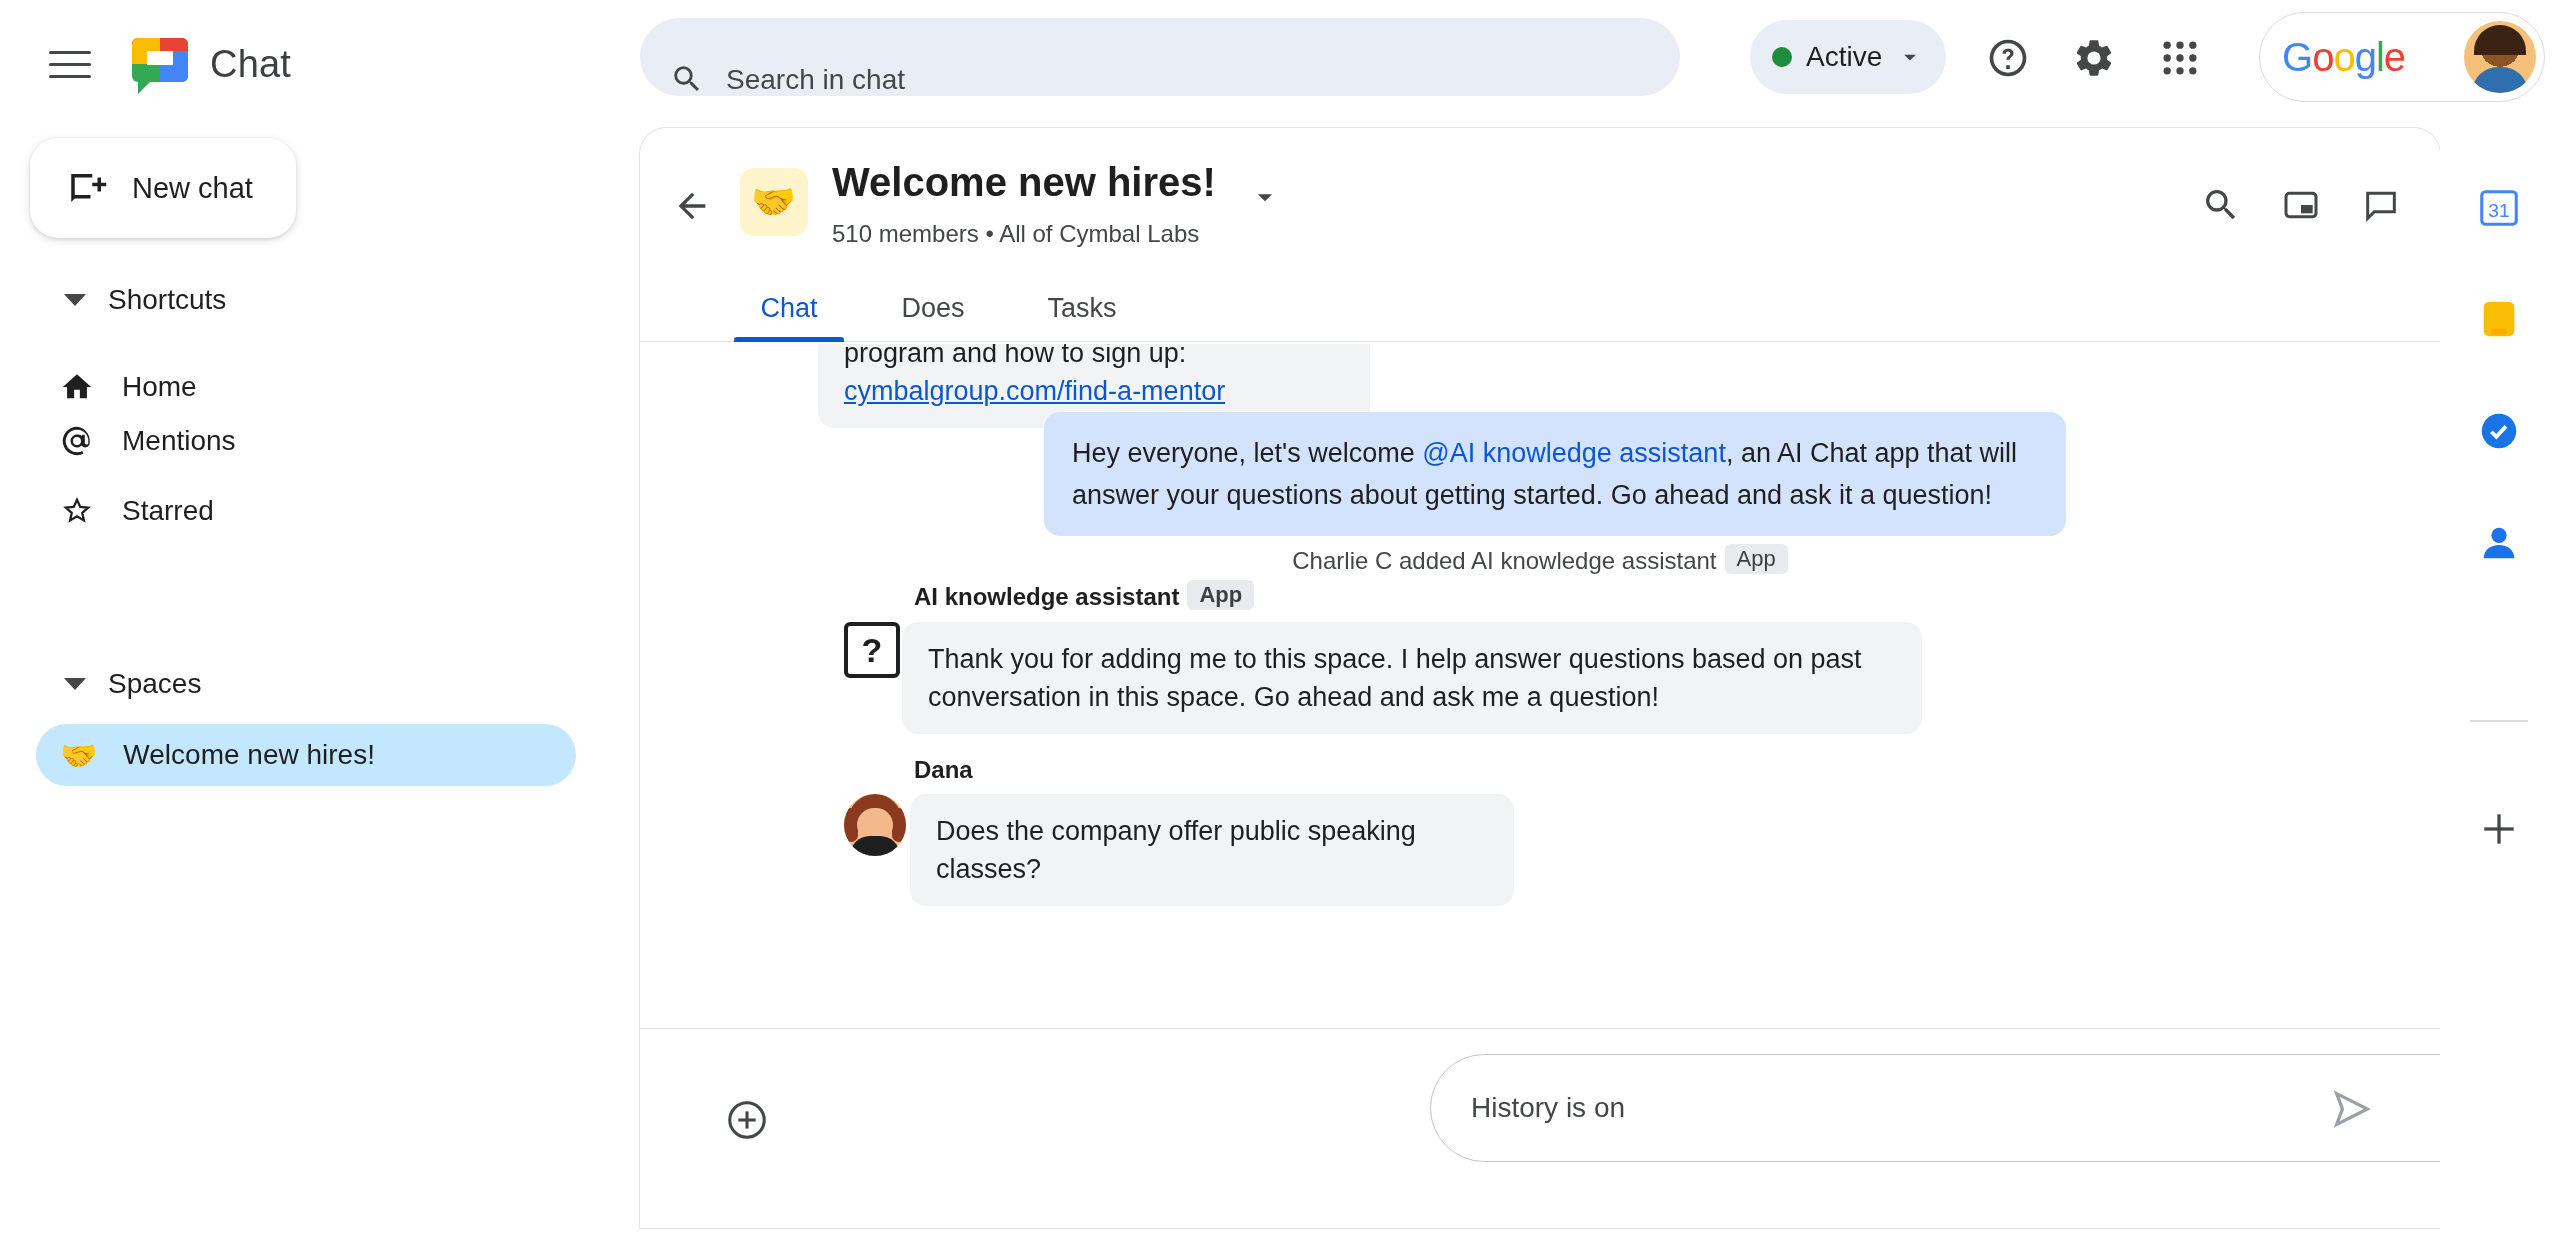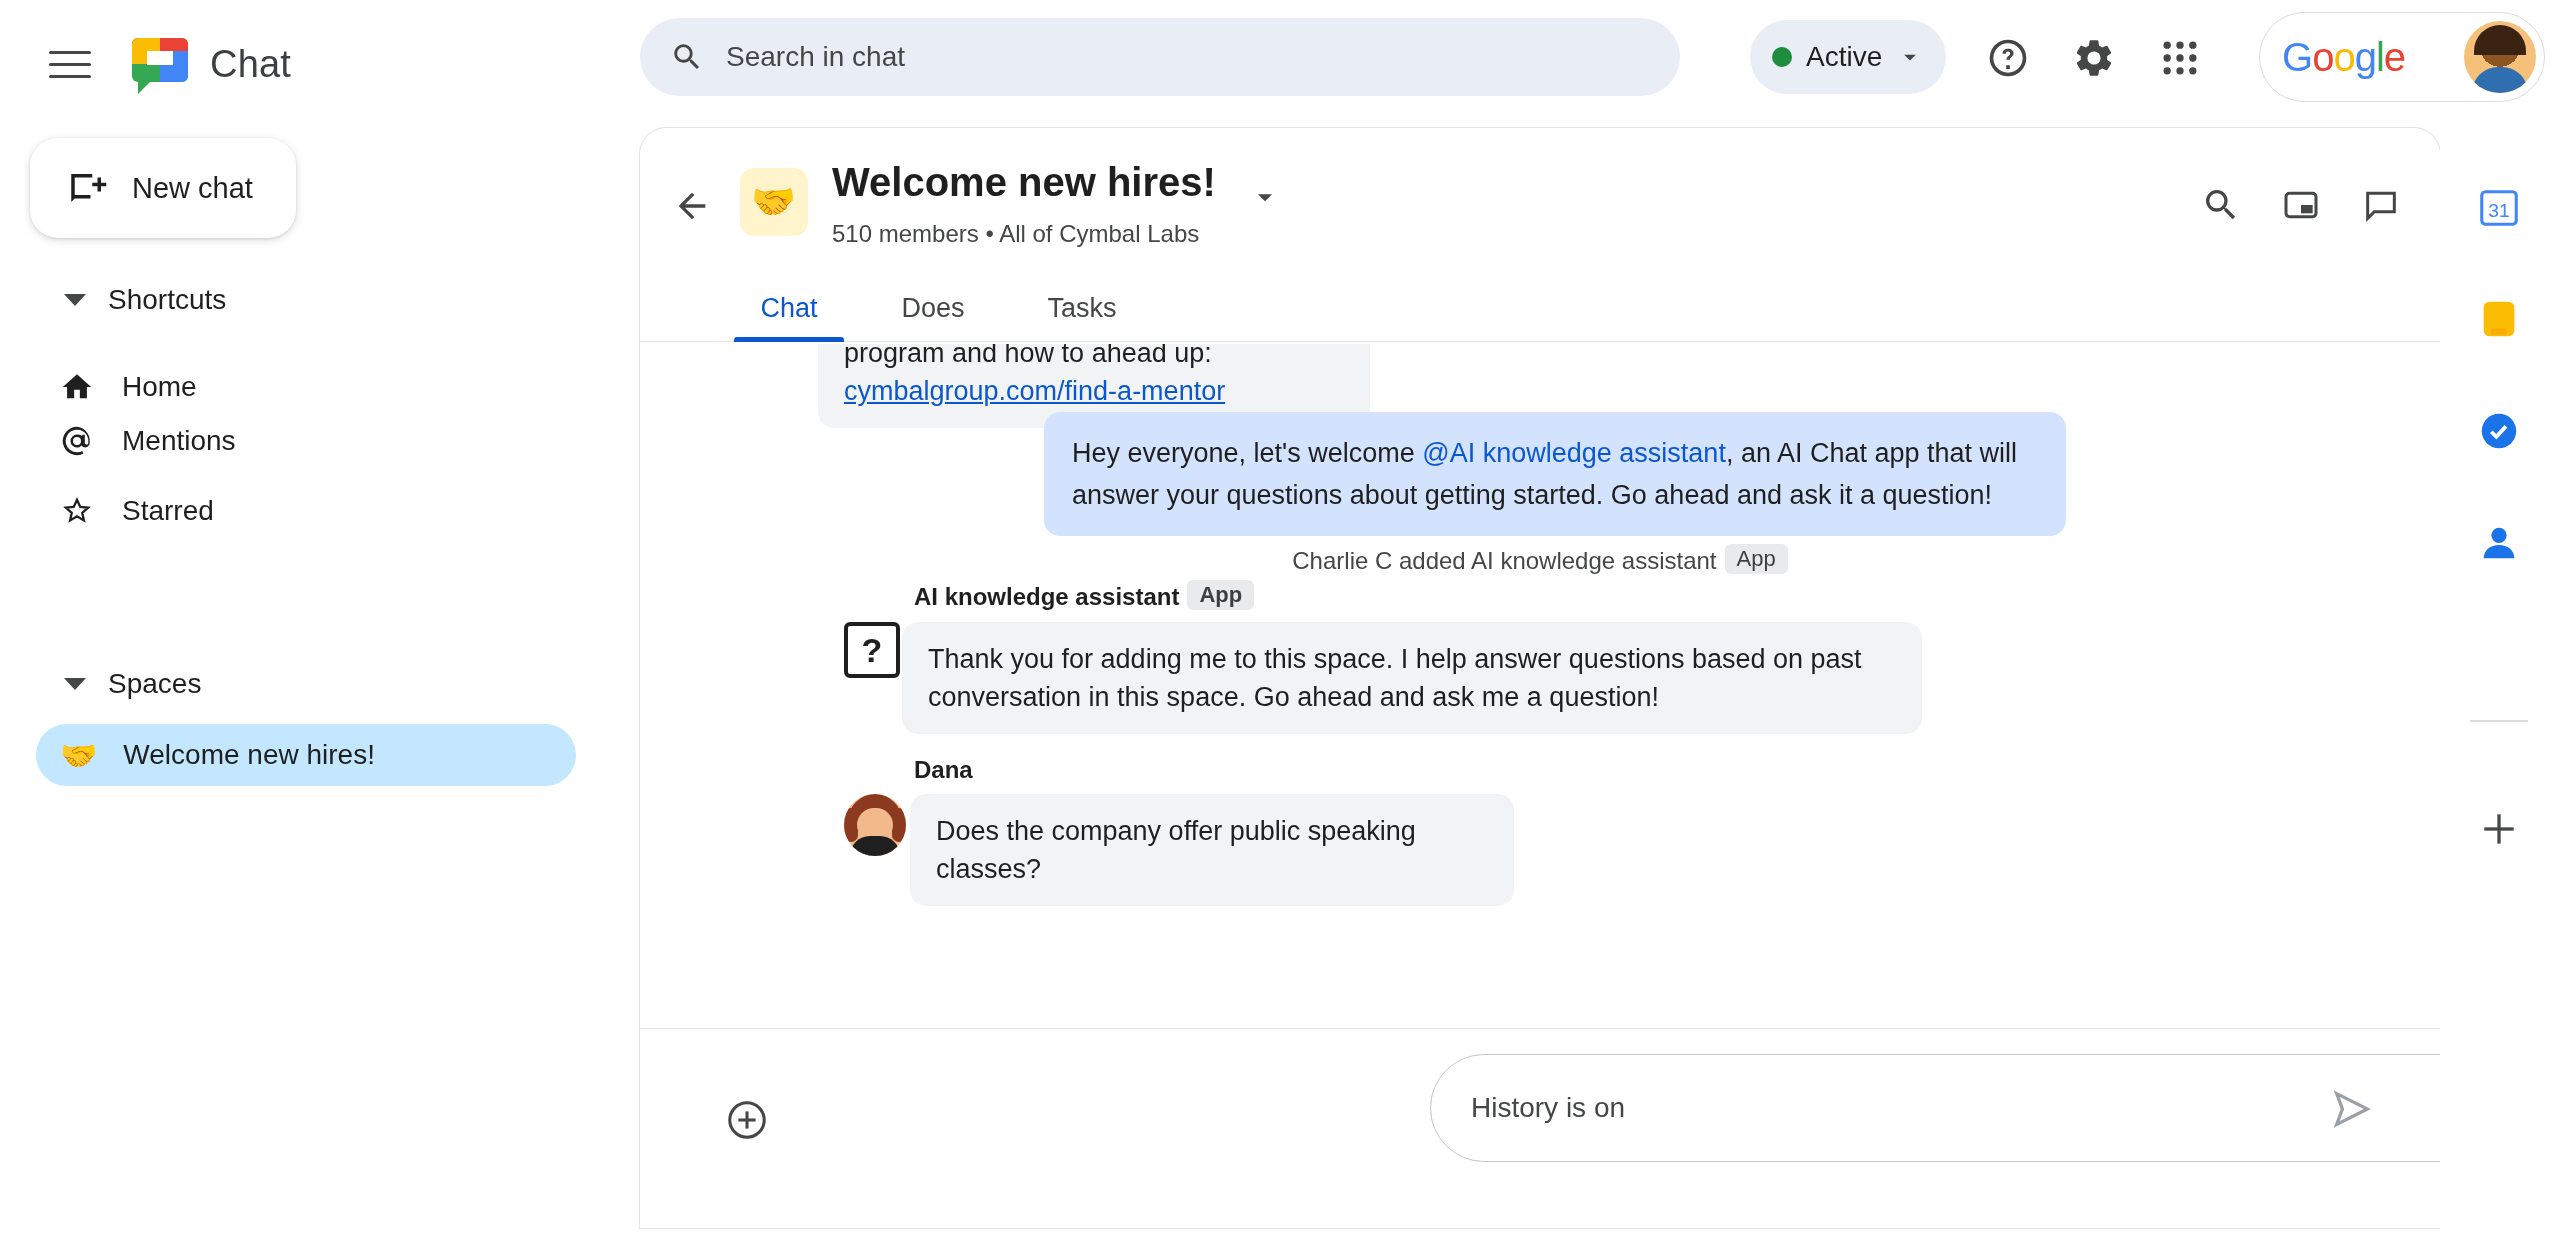--- a/index.html
+++ b/index.html
@@ -43,21 +43,21 @@
   .brand-logo .yel { position:absolute; left: 2px; top: 4px; width: 28px; height: 26px; background:#fbbc04; border-radius: 6px 0 0 0;}
   .brand-logo .red { position:absolute; left: 2px; top: 4px; width: 56px; height: 13px; background:#ea4335; border-radius: 6px 6px 0 0;}
   .brand-logo .blue{ position:absolute; left: 30px; top: 17px; width: 28px; height: 31px; background:#4285f4; border-radius: 0 0 6px 0;}
   .brand-logo .white{ position:absolute; left: 17px; top: 17px; width: 26px; height: 14px; background:#ffffff;}
   .brand-name { font-size: 38px; color: #3c4043; letter-spacing: .2px; }
 
   .searchbar {
     position: absolute; left: 640px; top: 18px;
     width: 1040px; height: 78px;
     background: #e9eef6; border-radius: 40px;
-    display: flex; align-items: center; padding: 0 30px;
+    display: flex; align-items: flex-end; padding: 0 30px;
     cursor: text;
   }
   .searchbar .placeholder { font-size: 28px; color: #444746; margin-left: 22px; }
 
   .status-chip {
     position: absolute; left: 1750px; top: 20px;
     height: 74px; padding: 0 22px 0 22px;
     background: #e9eef6; border-radius: 40px;
     display: flex; align-items: center; gap: 14px; cursor: pointer;
   }
@@ -352,21 +352,21 @@
 
     <div class="tabs">
       <div class="tab active" style="left:94px; width:110px">Chat</div>
       <div class="tab" style="left:238px; width:110px">Does</div>
       <div class="tab" style="left:382px; width:120px">Tasks</div>
     </div>
 
     <div class="stream">
 
       <div class="bubble-grey" style="left:178px; top:-28px; width:552px; border-radius:16px;">
-        <div>program and how to ahead up:</div>
+        <div>program and how to sign up:</div>
         <div class="link">cymbalgroup.com/find-a-mentor</div>
       </div>
 
       <div class="bubble-blue" style="left:380px; top:68px; width:1022px;margin-left:24px;">
         <span>Hey everyone, let's welcome </span><span class="mention">@AI knowledge assistant</span><span>, an AI Chat app that will answer your questions about getting started.  Go ahead and ask it a question!</span>
       </div>
 
       <div class="system-line" style="top:200px">
         <span>Charlie C added AI knowledge assistant</span><span class="app-badge">App</span>
       </div>

